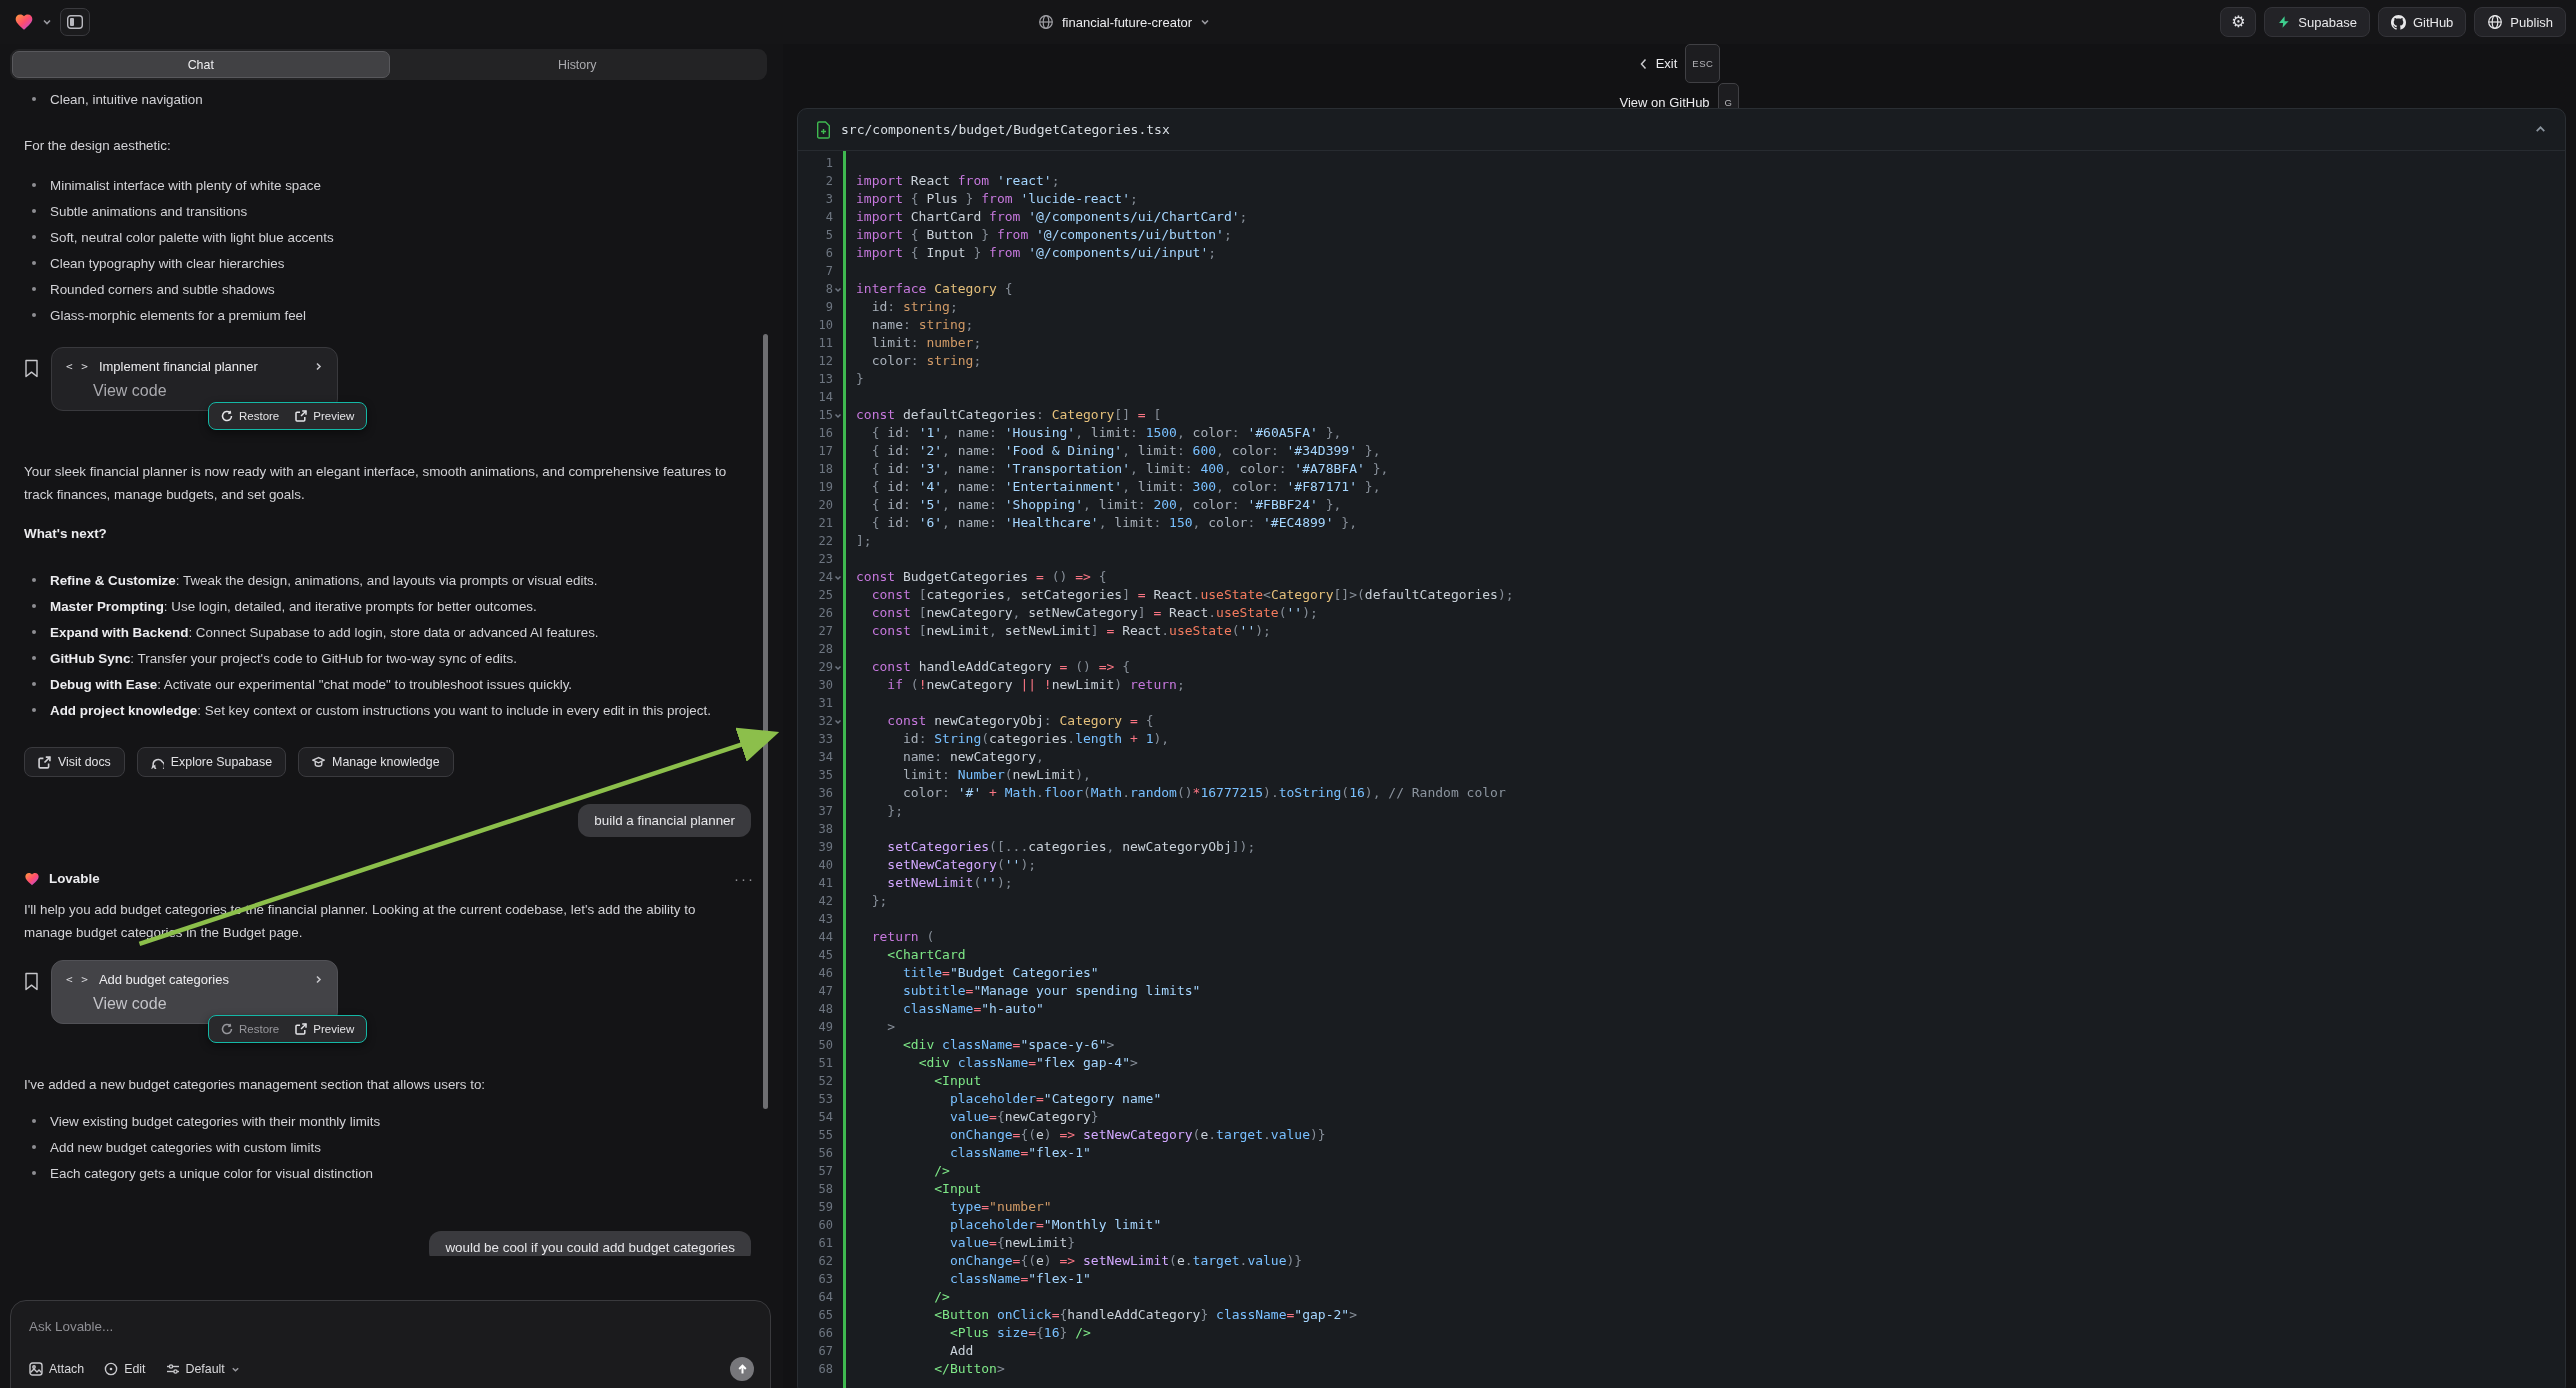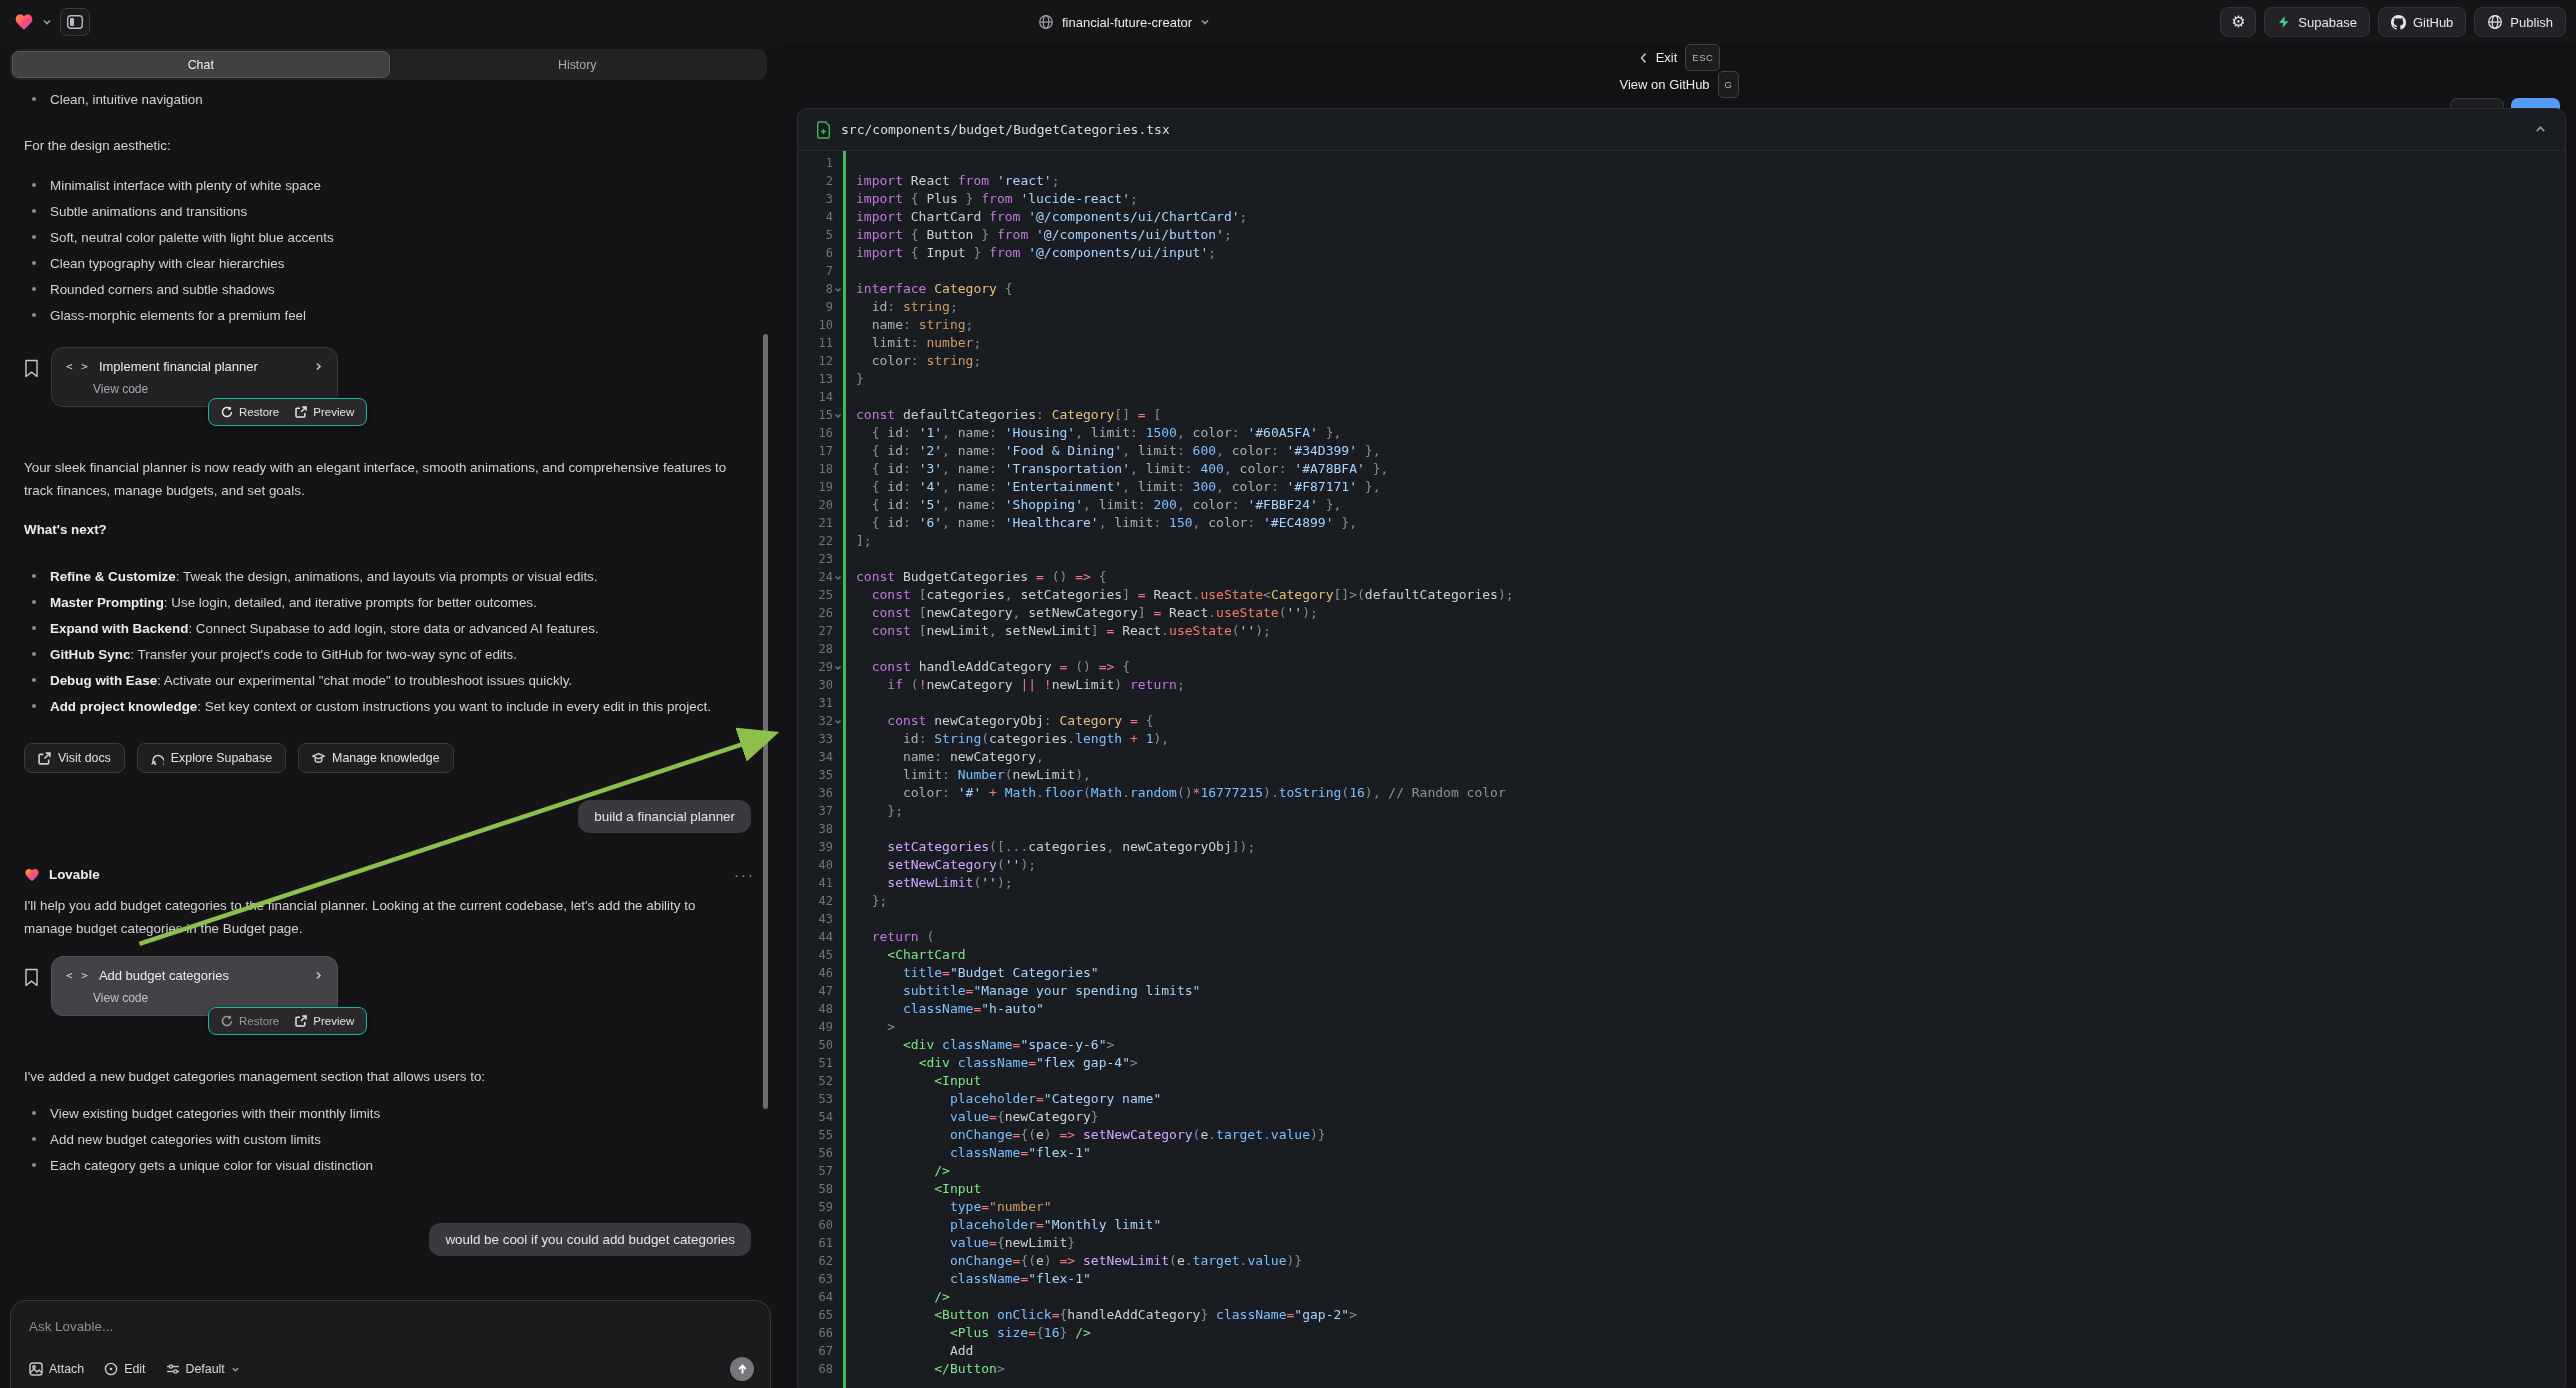--- a/index.html
+++ b/index.html
@@ -41,21 +41,21 @@
   .h-bold { font-size:13.4px; font-weight:bold; color:#ececef; }
 
   .card-row { display:flex; align-items:flex-start; gap:12px; }
   .bm-ic { width:15px; height:19px; stroke:#c8c8cc; fill:none; stroke-width:1.4; margin-top:12px; flex:none; }
   .snippet-card { width:287px; background:#222225; border:1px solid #39393d; border-radius:12px;
     padding:11px 14px 10px; cursor:pointer; }
   .snippet-card.selected { background:#434347; border-color:#515156; }
   .sc-title-row { display:flex; align-items:center; gap:10px; font-size:13px; color:#ececef; }
   .code-glyph { font-family:"DejaVu Sans Mono", monospace; font-size:11px; color:#d8d8dc; letter-spacing:1px; }
   .chev-r { width:9px; height:9px; stroke:#c5c5c9; fill:none; stroke-width:1.6; margin-left:auto; }
-  .view-code { margin-left:27px; margin-top:8px; font-size:12px; color:#a9a9ae; }
+  .view-code { margin-left:27px; margin-top:8px; font-size:16px; color:#a9a9ae; }
 
   .restore-pill { margin:-9px 0 0 157px; display:flex; align-items:center; gap:16px; height:28px;
     padding:0 12px; background:#29292c; border:1px solid #14b8a6; border-radius:8px; width:max-content;
     position:relative; z-index:5; box-shadow:0 3px 8px rgba(0,0,0,.45); }
   .pill-item { display:flex; align-items:center; gap:6px; font-size:11.5px; color:#e4e4e7; cursor:pointer; }
   .pill-item.dim { color:#97979c; }
   .pill-ic { width:12px; height:12px; stroke:currentColor; fill:none; stroke-width:1.5; }
 
   .action-row { display:flex; gap:12px; }
   .action-btn { height:30px; display:flex; align-items:center; gap:7px; padding:0 13px; background:#1f1f22;
@@ -80,21 +80,21 @@
   .ask-ctl { display:flex; align-items:center; gap:6px; font-size:12.4px; color:#d8d8db; cursor:pointer; }
   .ask-ic { width:14px; height:14px; stroke:#c9c9cd; fill:none; stroke-width:1.4; }
   .send-btn { margin-left:auto; width:24px; height:24px; border-radius:50%; background:#77777b;
     display:flex; align-items:center; justify-content:center; cursor:pointer; }
   .send-ic { width:11px; height:11px; stroke:#ffffff; fill:none; stroke-width:2; }
 
   
   .code-region { position:absolute; left:783px; top:44px; right:0; bottom:0; background:#121214; }
   .code-toolbar { position:absolute; left:0; right:0; top:0; height:52px; display:flex; align-items:center; padding:0 16px;flex-direction:column; }
   .ct-item { display:flex; align-items:center; gap:8px; font-size:13px; color:#ececef; cursor:pointer; }
-  .kbd { font-size:9.5px; color:#b4b4b8; border:1px solid #404044; border-radius:5px; padding:7px 6px;
+  .kbd { font-size:9.5px; color:#b4b4b8; border:1px solid #404044; border-radius:5px; padding:13px 6px;
     background:#1d1d20; letter-spacing:0.5px; }
   .ct-gap { width:30px; }
   .ct-right { margin-left:auto; display:flex; gap:7px; }
   .seg-btn { height:33px; display:flex; align-items:center; padding:0 14px; border-radius:7px;
     font-size:12.4px; cursor:pointer; }
   .seg-btn.raw { background:#1e1e21; border:1px solid #3a3a3e; color:#e8e8ea; }
   .seg-btn.diff { background:#539bf5; color:#ffffff; font-weight:bold; }
 
   .file-card { position:absolute; left:14px; right:10px; top:64px; bottom:-8px; background:#191c20;
     border:1px solid #2a2e33; border-radius:10px; overflow:hidden; }

